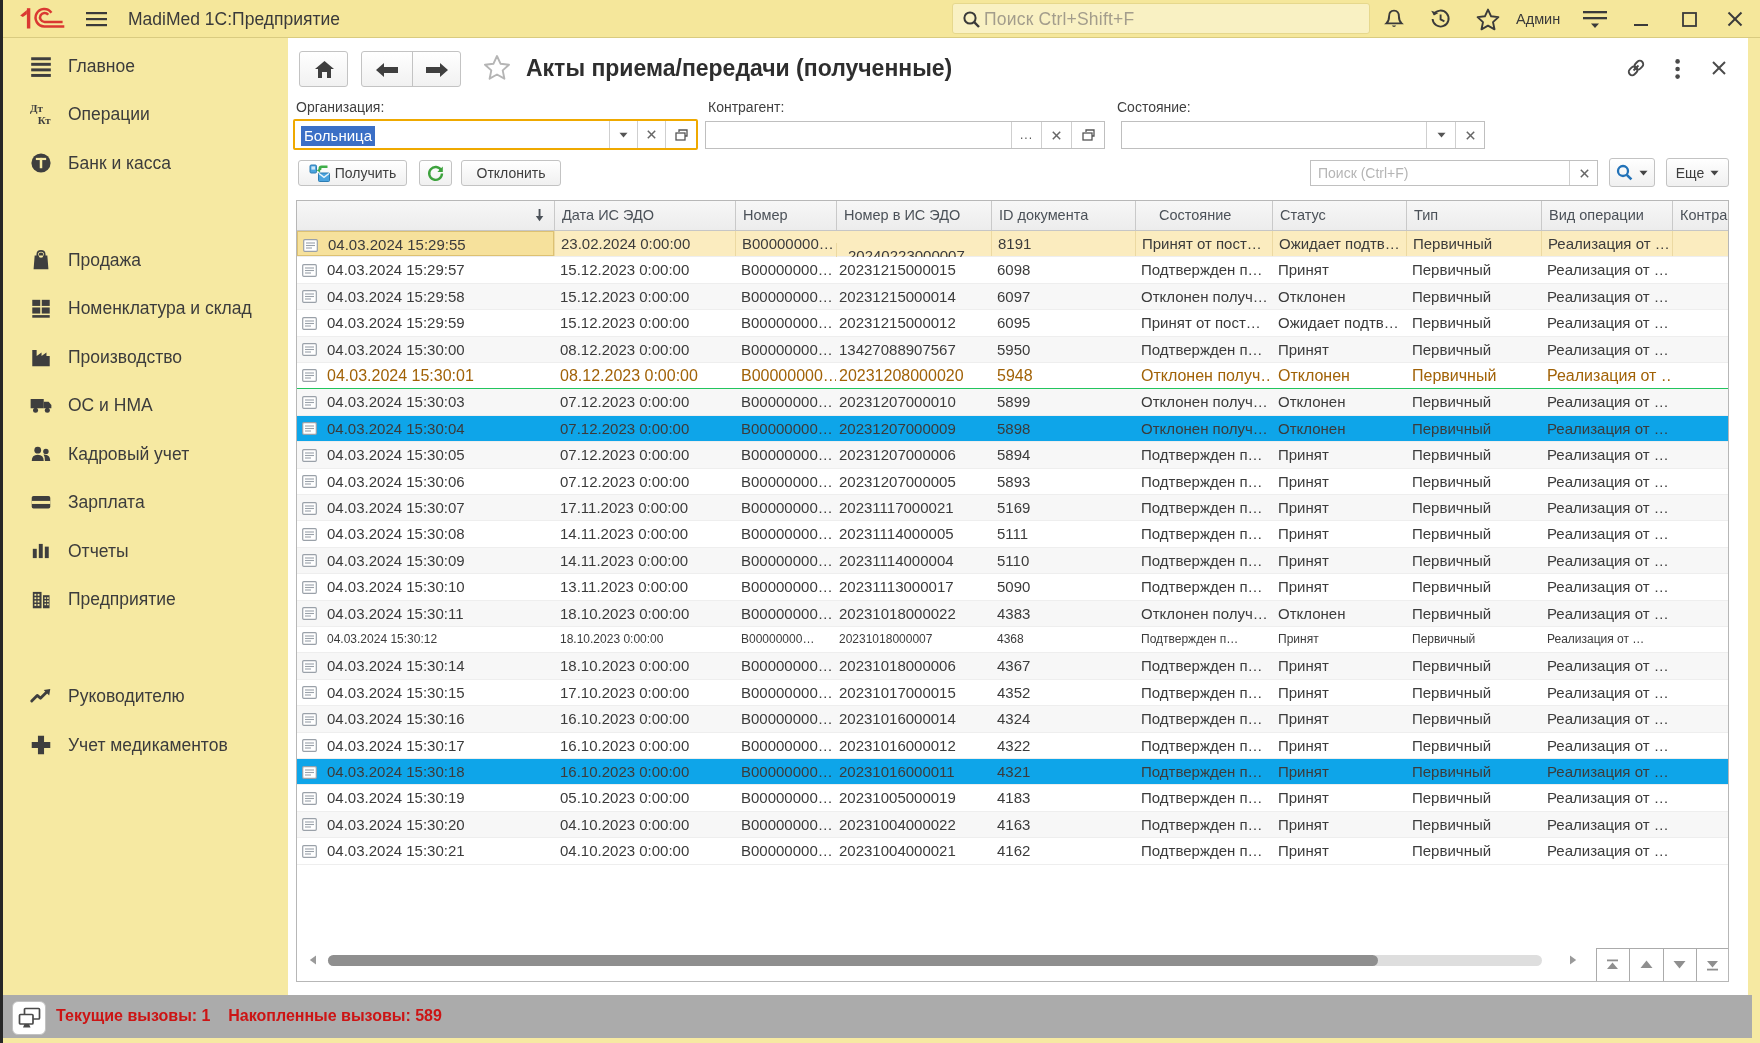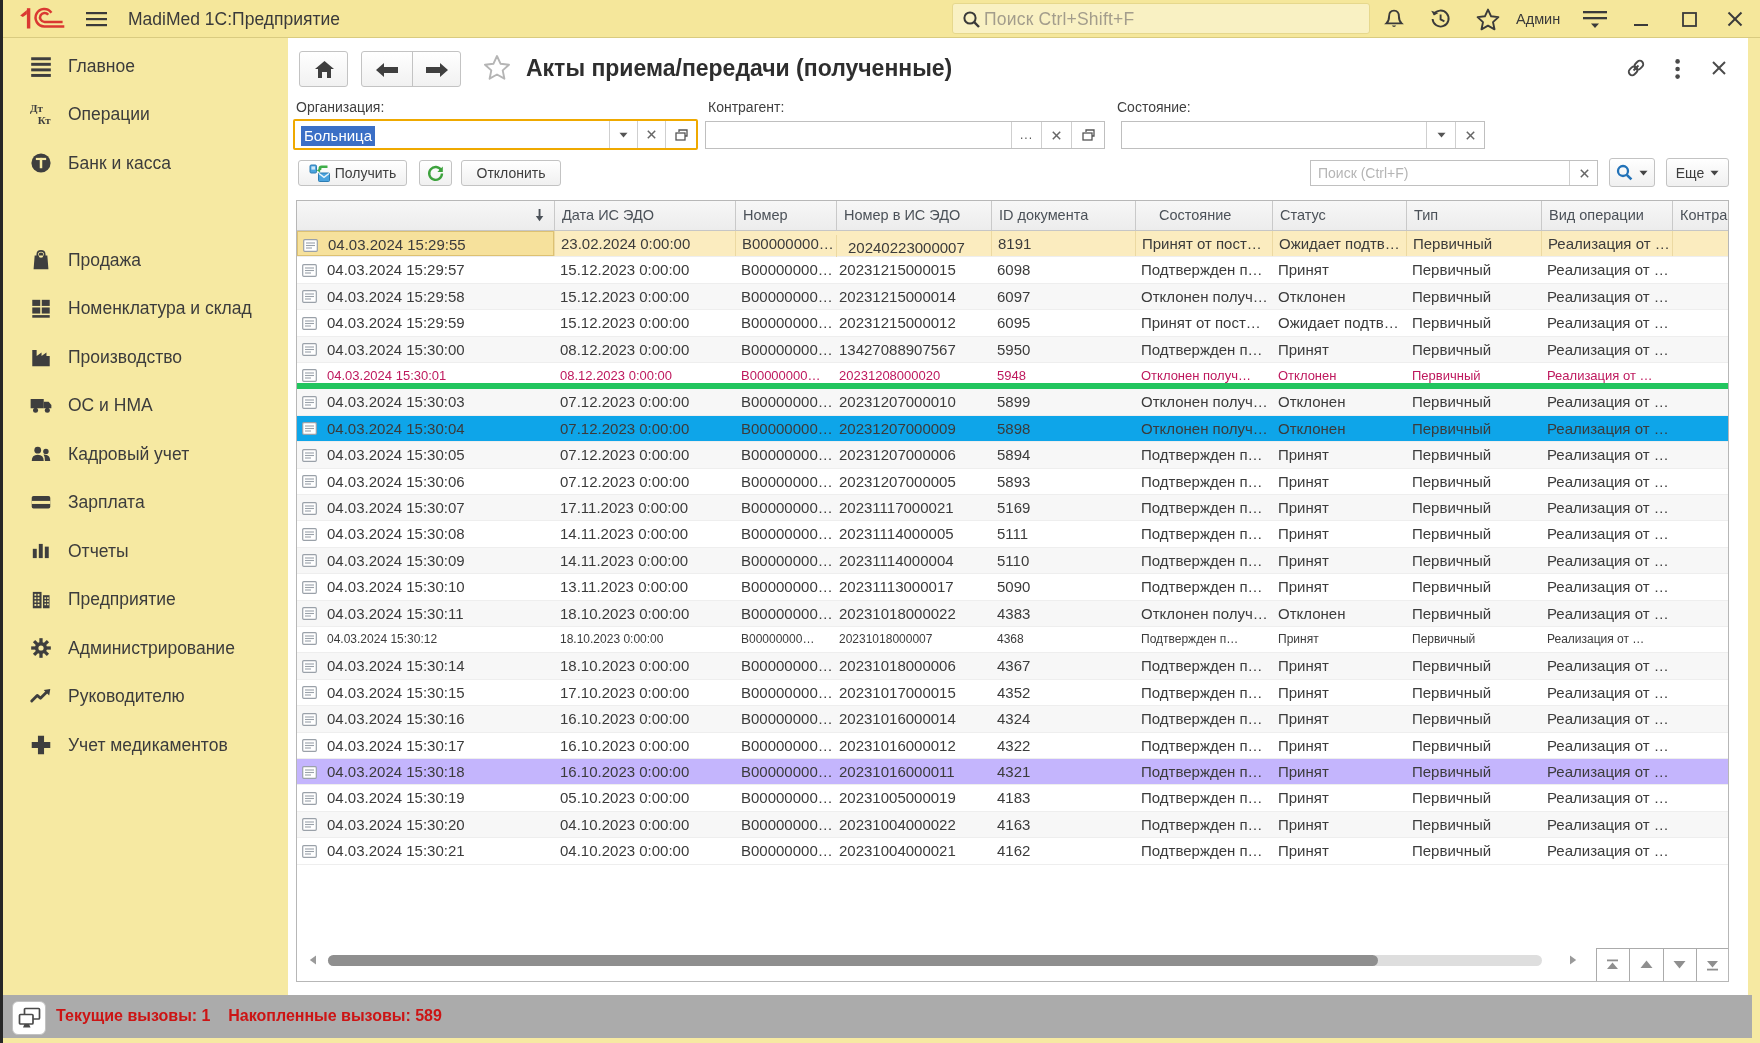--- a/index.html
+++ b/index.html
@@ -195,39 +195,20 @@
             <rect x="14.2" y="9.4" width="1.5" height="1.5"></rect>
             <rect x="16.6" y="9.4" width="1.5" height="1.5"></rect>
             <rect x="14.2" y="12.3" width="1.5" height="1.5"></rect>
             <rect x="16.6" y="12.3" width="1.5" height="1.5"></rect>
             <rect x="14.2" y="15.2" width="1.5" height="1.5"></rect>
             <rect x="16.6" y="15.2" width="1.5" height="1.5"></rect>
           </g>
         </svg></div>
       <div class="lb">Предприятие</div>
     </div>
-<div class="mi" style="top:585.6px">
-      <div class="ic"><svg width="22" height="22" viewBox="0 0 22 22">
-          <g fill="#3e3e3e">
-            <circle cx="11" cy="11" r="5.6"></circle>
-            <g>
-              <rect x="9.5" y="2" width="3" height="5"></rect>
-              <rect x="9.5" y="15" width="3" height="5"></rect>
-              <rect x="2" y="9.5" width="5" height="3"></rect>
-              <rect x="15" y="9.5" width="5" height="3"></rect>
-              <rect x="9.5" y="2" width="3" height="5" transform="rotate(45 11 11)"></rect>
-              <rect x="9.5" y="15" width="3" height="5" transform="rotate(45 11 11)"></rect>
-              <rect x="2" y="9.5" width="5" height="3" transform="rotate(45 11 11)"></rect>
-              <rect x="15" y="9.5" width="5" height="3" transform="rotate(45 11 11)"></rect>
-            </g>
-          </g>
-          <circle cx="11" cy="11" r="2.4" fill="#f6e9a2"></circle>
-        </svg></div>
-      <div class="lb">Администрирование</div>
-    </div>
 <div class="mi" style="top:634.1px">
       <div class="ic"><svg width="22" height="22" viewBox="0 0 22 22">
           <path d="M2.5 15.5 L7.5 10.5 L10.5 13 L16.5 7" stroke="#3e3e3e" stroke-width="2.6" fill="none" stroke-linecap="round" stroke-linejoin="round"></path>
           <path d="M13.5 5.5 L19.5 4.5 L18.5 10.5 Z" fill="#3e3e3e"></path>
         </svg></div>
       <div class="lb">Руководителю</div>
     </div>
 <div class="mi" style="top:682.6px">
       <div class="ic"><svg width="22" height="22" viewBox="0 0 22 22">
           <path d="M8.2 2.5 L13.8 2.5 L13.8 8.2 L19.5 8.2 L19.5 13.8 L13.8 13.8 L13.8 19.5 L8.2 19.5 L8.2 13.8 L2.5 13.8 L2.5 8.2 L8.2 8.2 Z" fill="#3e3e3e"></path>
@@ -405,21 +386,21 @@
 <div class="abs" style="left:0px;top:0;width:257px;height:100%;background:#f6e19c;border:1px solid #ddc172;line-height:25px;white-space:nowrap;overflow:hidden"><span style="display:inline-block;vertical-align:middle;margin:-2px 10px 0 5px;line-height:0"><svg width="15" height="13" viewBox="0 0 15 13" style="margin:0 0 0 0">
             <rect x="0.7" y="0.7" width="13.6" height="11.6" rx="1" fill="#ffffff" stroke="#9aa1a9" stroke-width="1.2"></rect>
             <g stroke="#9aa1a9" stroke-width="1.1">
               <line x1="3" y1="4" x2="12" y2="4"></line>
               <line x1="3" y1="6.5" x2="12" y2="6.5"></line>
               <line x1="3" y1="9" x2="9" y2="9"></line>
             </g>
           </svg></span><span>04.03.2024 15:29:55</span></div>
 <div class="abs" style="left:257px;top:0;width:181px;height:100%;border-left:1px solid #ecd9a2;padding-left:6px;line-height:25px;white-space:nowrap;overflow:hidden">23.02.2024 0:00:00</div>
 <div class="abs" style="left:438px;top:0;width:101px;height:100%;border-left:1px solid #ecd9a2;padding-left:6px;line-height:25px;white-space:nowrap;overflow:hidden">B00000000…</div>
-<div class="abs" style="left:539px;top:4px;width:155px;height:100%;border-left:1px solid #ecd9a2;padding-left:11px;line-height:25px;white-space:nowrap;overflow:hidden">20240223000007</div>
+<div class="abs" style="left:539px;top:12px;width:155px;height:100%;border-left:1px solid #ecd9a2;padding-left:11px;line-height:25px;white-space:nowrap;overflow:hidden">20240223000007</div>
 <div class="abs" style="left:694px;top:0;width:144px;height:100%;border-left:1px solid #ecd9a2;padding-left:6px;line-height:25px;white-space:nowrap;overflow:hidden">8191</div>
 <div class="abs" style="left:838px;top:0;width:137px;height:100%;border-left:1px solid #ecd9a2;padding-left:6px;line-height:25px;white-space:nowrap;overflow:hidden">Принят от пост…</div>
 <div class="abs" style="left:975px;top:0;width:134px;height:100%;border-left:1px solid #ecd9a2;padding-left:6px;line-height:25px;white-space:nowrap;overflow:hidden">Ожидает подтв…</div>
 <div class="abs" style="left:1109px;top:0;width:135px;height:100%;border-left:1px solid #ecd9a2;padding-left:6px;line-height:25px;white-space:nowrap;overflow:hidden">Первичный</div>
 <div class="abs" style="left:1244px;top:0;width:131px;height:100%;border-left:1px solid #ecd9a2;padding-left:6px;line-height:25px;white-space:nowrap;overflow:hidden">Реализация от …</div>
 <div class="abs" style="left:1375px;top:0;width:58px;height:100%;border-left:1px solid #ecd9a2;padding-left:6px;line-height:25px;white-space:nowrap;overflow:hidden"></div>
 </div>
 <div class="abs" style="left:0;top:56.4px;width:100%;height:26.4px;background:#ffffff;border-bottom:1px solid #eeeeee;font-size:15px;color:#3b3b3b">
 <div class="abs" style="left:0px;top:0;width:257px;height:100%;line-height:25px;white-space:nowrap;overflow:hidden"><span style="display:inline-block;vertical-align:middle;margin:-2px 10px 0 5px;line-height:0"><svg width="15" height="13" viewBox="0 0 15 13" style="margin:0 0 0 0">
             <rect x="0.7" y="0.7" width="13.6" height="11.6" rx="1" fill="#ffffff" stroke="#9aa1a9" stroke-width="1.2"></rect>
@@ -489,21 +470,21 @@
 <div class="abs" style="left:257px;top:0;width:181px;height:100%;padding-left:6px;line-height:25px;white-space:nowrap;overflow:hidden">08.12.2023 0:00:00</div>
 <div class="abs" style="left:438px;top:0;width:101px;height:100%;padding-left:6px;line-height:25px;white-space:nowrap;overflow:hidden">B00000000…</div>
 <div class="abs" style="left:539px;top:0;width:155px;height:100%;padding-left:3px;line-height:25px;white-space:nowrap;overflow:hidden">13427088907567</div>
 <div class="abs" style="left:694px;top:0;width:144px;height:100%;padding-left:6px;line-height:25px;white-space:nowrap;overflow:hidden">5950</div>
 <div class="abs" style="left:838px;top:0;width:137px;height:100%;padding-left:6px;line-height:25px;white-space:nowrap;overflow:hidden">Подтвержден п…</div>
 <div class="abs" style="left:975px;top:0;width:134px;height:100%;padding-left:6px;line-height:25px;white-space:nowrap;overflow:hidden">Принят</div>
 <div class="abs" style="left:1109px;top:0;width:135px;height:100%;padding-left:6px;line-height:25px;white-space:nowrap;overflow:hidden">Первичный</div>
 <div class="abs" style="left:1244px;top:0;width:131px;height:100%;padding-left:6px;line-height:25px;white-space:nowrap;overflow:hidden">Реализация от …</div>
 <div class="abs" style="left:1375px;top:0;width:58px;height:100%;padding-left:6px;line-height:25px;white-space:nowrap;overflow:hidden"></div>
 </div>
-<div class="abs" style="left:0;top:162.0px;width:100%;height:26.4px;background:#ffffff;border-bottom:6px solid #22c55e;font-size:13px;color:#be185d">
+<div class="abs" style="left:0;top:162.0px;width:100%;height:26.4px;background:#ffffff;border-bottom:1px solid #22c55e;font-size:16px;color:#a16207">
 <div class="abs" style="left:0px;top:0;width:257px;height:100%;line-height:25px;white-space:nowrap;overflow:hidden"><span style="display:inline-block;vertical-align:middle;margin:-2px 10px 0 5px;line-height:0"><svg width="15" height="13" viewBox="0 0 15 13" style="margin:0 0 0 0">
             <rect x="0.7" y="0.7" width="13.6" height="11.6" rx="1" fill="#ffffff" stroke="#9aa1a9" stroke-width="1.2"></rect>
             <g stroke="#9aa1a9" stroke-width="1.1">
               <line x1="3" y1="4" x2="12" y2="4"></line>
               <line x1="3" y1="6.5" x2="12" y2="6.5"></line>
               <line x1="3" y1="9" x2="9" y2="9"></line>
             </g>
           </svg></span><span>04.03.2024 15:30:01</span></div>
 <div class="abs" style="left:257px;top:0;width:181px;height:100%;padding-left:6px;line-height:25px;white-space:nowrap;overflow:hidden">08.12.2023 0:00:00</div>
 <div class="abs" style="left:438px;top:0;width:101px;height:100%;padding-left:6px;line-height:25px;white-space:nowrap;overflow:hidden">B00000000…</div>
@@ -774,21 +755,21 @@
 <div class="abs" style="left:257px;top:0;width:181px;height:100%;padding-left:6px;line-height:25px;white-space:nowrap;overflow:hidden">16.10.2023 0:00:00</div>
 <div class="abs" style="left:438px;top:0;width:101px;height:100%;padding-left:6px;line-height:25px;white-space:nowrap;overflow:hidden">B00000000…</div>
 <div class="abs" style="left:539px;top:0;width:155px;height:100%;padding-left:3px;line-height:25px;white-space:nowrap;overflow:hidden">20231016000012</div>
 <div class="abs" style="left:694px;top:0;width:144px;height:100%;padding-left:6px;line-height:25px;white-space:nowrap;overflow:hidden">4322</div>
 <div class="abs" style="left:838px;top:0;width:137px;height:100%;padding-left:6px;line-height:25px;white-space:nowrap;overflow:hidden">Подтвержден п…</div>
 <div class="abs" style="left:975px;top:0;width:134px;height:100%;padding-left:6px;line-height:25px;white-space:nowrap;overflow:hidden">Принят</div>
 <div class="abs" style="left:1109px;top:0;width:135px;height:100%;padding-left:6px;line-height:25px;white-space:nowrap;overflow:hidden">Первичный</div>
 <div class="abs" style="left:1244px;top:0;width:131px;height:100%;padding-left:6px;line-height:25px;white-space:nowrap;overflow:hidden">Реализация от …</div>
 <div class="abs" style="left:1375px;top:0;width:58px;height:100%;padding-left:6px;line-height:25px;white-space:nowrap;overflow:hidden"></div>
 </div>
-<div class="abs" style="left:0;top:558.0px;width:100%;height:26.4px;background:#c4b5fd;border-bottom:1px solid #eeeeee;font-size:15px;color:#3b3b3b">
+<div class="abs" style="left:0;top:558.0px;width:100%;height:26.4px;background:#0ea5e9;border-bottom:1px solid #eeeeee;font-size:15px;color:#3b3b3b">
 <div class="abs" style="left:0px;top:0;width:257px;height:100%;line-height:25px;white-space:nowrap;overflow:hidden"><span style="display:inline-block;vertical-align:middle;margin:-2px 10px 0 5px;line-height:0"><svg width="15" height="13" viewBox="0 0 15 13" style="margin:0 0 0 0">
             <rect x="0.7" y="0.7" width="13.6" height="11.6" rx="1" fill="#ffffff" stroke="#9aa1a9" stroke-width="1.2"></rect>
             <g stroke="#9aa1a9" stroke-width="1.1">
               <line x1="3" y1="4" x2="12" y2="4"></line>
               <line x1="3" y1="6.5" x2="12" y2="6.5"></line>
               <line x1="3" y1="9" x2="9" y2="9"></line>
             </g>
           </svg></span><span>04.03.2024 15:30:18</span></div>
 <div class="abs" style="left:257px;top:0;width:181px;height:100%;padding-left:6px;line-height:25px;white-space:nowrap;overflow:hidden">16.10.2023 0:00:00</div>
 <div class="abs" style="left:438px;top:0;width:101px;height:100%;padding-left:6px;line-height:25px;white-space:nowrap;overflow:hidden">B00000000…</div>

